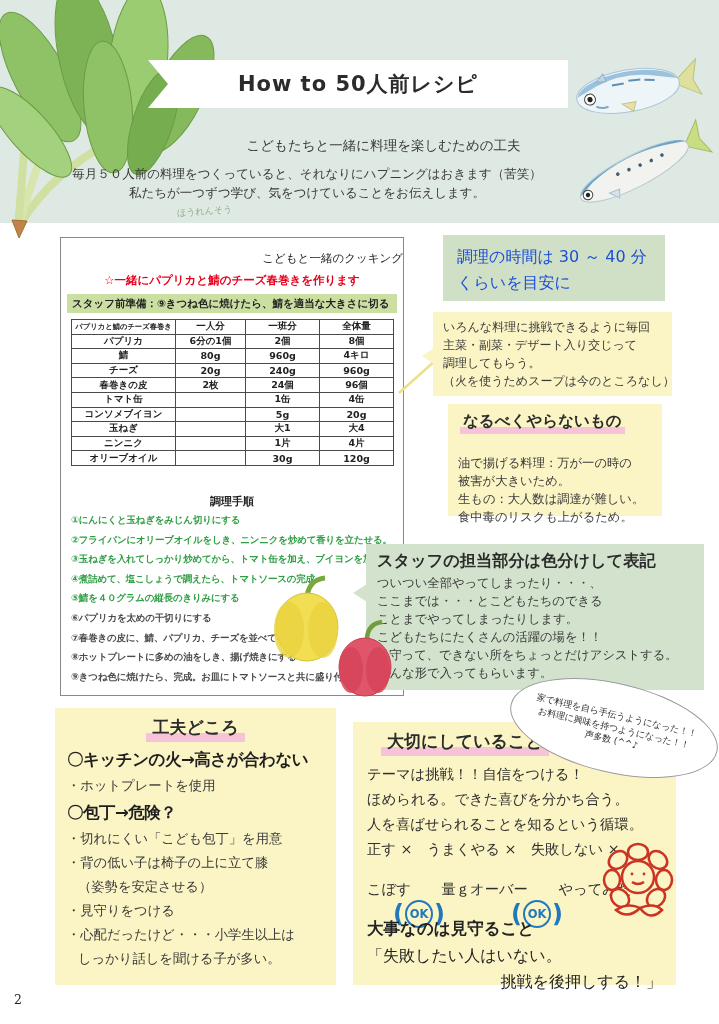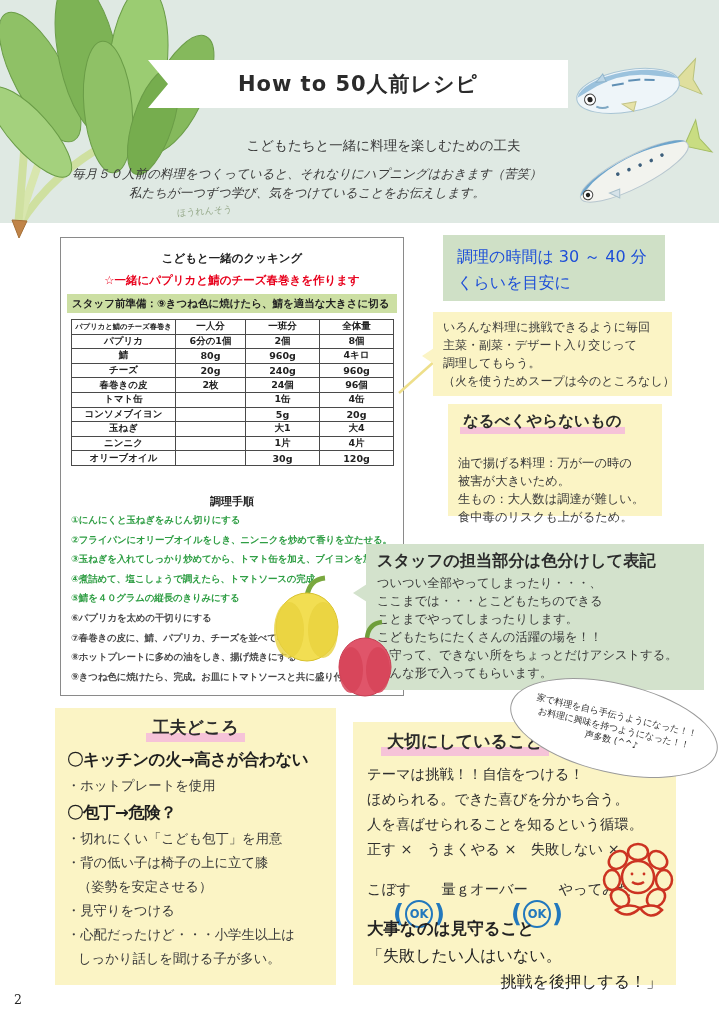--- a/index.html
+++ b/index.html
@@ -6,29 +6,29 @@
   .page { position:relative; width:719px; height:1024px; background:#ffffff;
           font-family:"DejaVu Sans", sans-serif; overflow:hidden; color:#333; }
 
   
   .header-band { position:absolute; left:0; top:0; width:719px; height:223px; background:#dfe9e3; }
   .ribbon { position:absolute; left:148px; top:60px; width:420px; height:48px; background:#ffffff;
             clip-path: polygon(0 0, 100% 0, 100% 100%, 0 100%, 20px 50%);
             display:flex; align-items:center; justify-content:center; }
   .ribbon .title { font-size:21px; font-weight:bold; color:#2b2b2b; letter-spacing:1px; }
   .tagline { position:absolute; top:137px; left:0; width:719px; text-align:center; font-size:13.5px; color:#3a3a3a;padding-left:24px; }
-  .intro { position:absolute; top:164px; left:0; width:614px; text-align:center; font-size:12.5px; line-height:19px; color:#3a3a3a;font-style:italic; }
+  .intro { position:absolute; top:164px; left:0; width:614px; text-align:center; font-size:12.5px; line-height:19px; color:#3a3a3a; }
   .spinach-caption { position:absolute; left:177px; top:205px; font-size:9px; color:#96a98a; transform:rotate(-4deg); }
 
   .art { position:absolute; }
 
   
   .recipe-card { position:absolute; left:60px; top:237px; width:342px; height:457px;
                  background:#ffffff; border:1px solid #8a8a8a; }
-  .rc-title { position:absolute; top:13px; left:0; width:100%; text-align:center; font-size:11.5px; font-weight:bold; color:#222; }
+  .rc-title { position:absolute; top:13px; left:0; width:100%; text-align:right; font-size:11.5px; font-weight:normal; color:#222; }
   .rc-subtitle { position:absolute; top:35px; left:0; width:100%; text-align:center; font-size:11.5px; font-weight:bold; color:#e8001c; }
   .rc-prep { position:absolute; top:56px; left:6px; right:6px; height:19px; background:#ccdfa3;
              font-size:10.5px; font-weight:bold; line-height:19px; padding-left:5px; color:#222; white-space:nowrap; overflow:hidden; }
   .rc-table { position:absolute; top:81px; left:10px; border-collapse:collapse; table-layout:fixed; width:322px; }
   .rc-table td, .rc-table th { border:1px solid #4a4a4a; text-align:center; font-size:9.5px; font-weight:600;
                                color:#222; height:13.6px; padding:0; overflow:hidden; white-space:nowrap; }
   .rc-table th.small { font-size:7.3px; font-weight:600; }
   .rc-steps-title { position:absolute; top:256px; left:0; width:100%; text-align:center; font-size:11px; font-weight:bold; color:#222; }
   .rc-steps { position:absolute; top:276px; left:10px; width:326px; }
   .rc-step { font-size:9.5px; font-weight:bold; line-height:11px; margin-bottom:8.6px; letter-spacing:-0.2px; }

